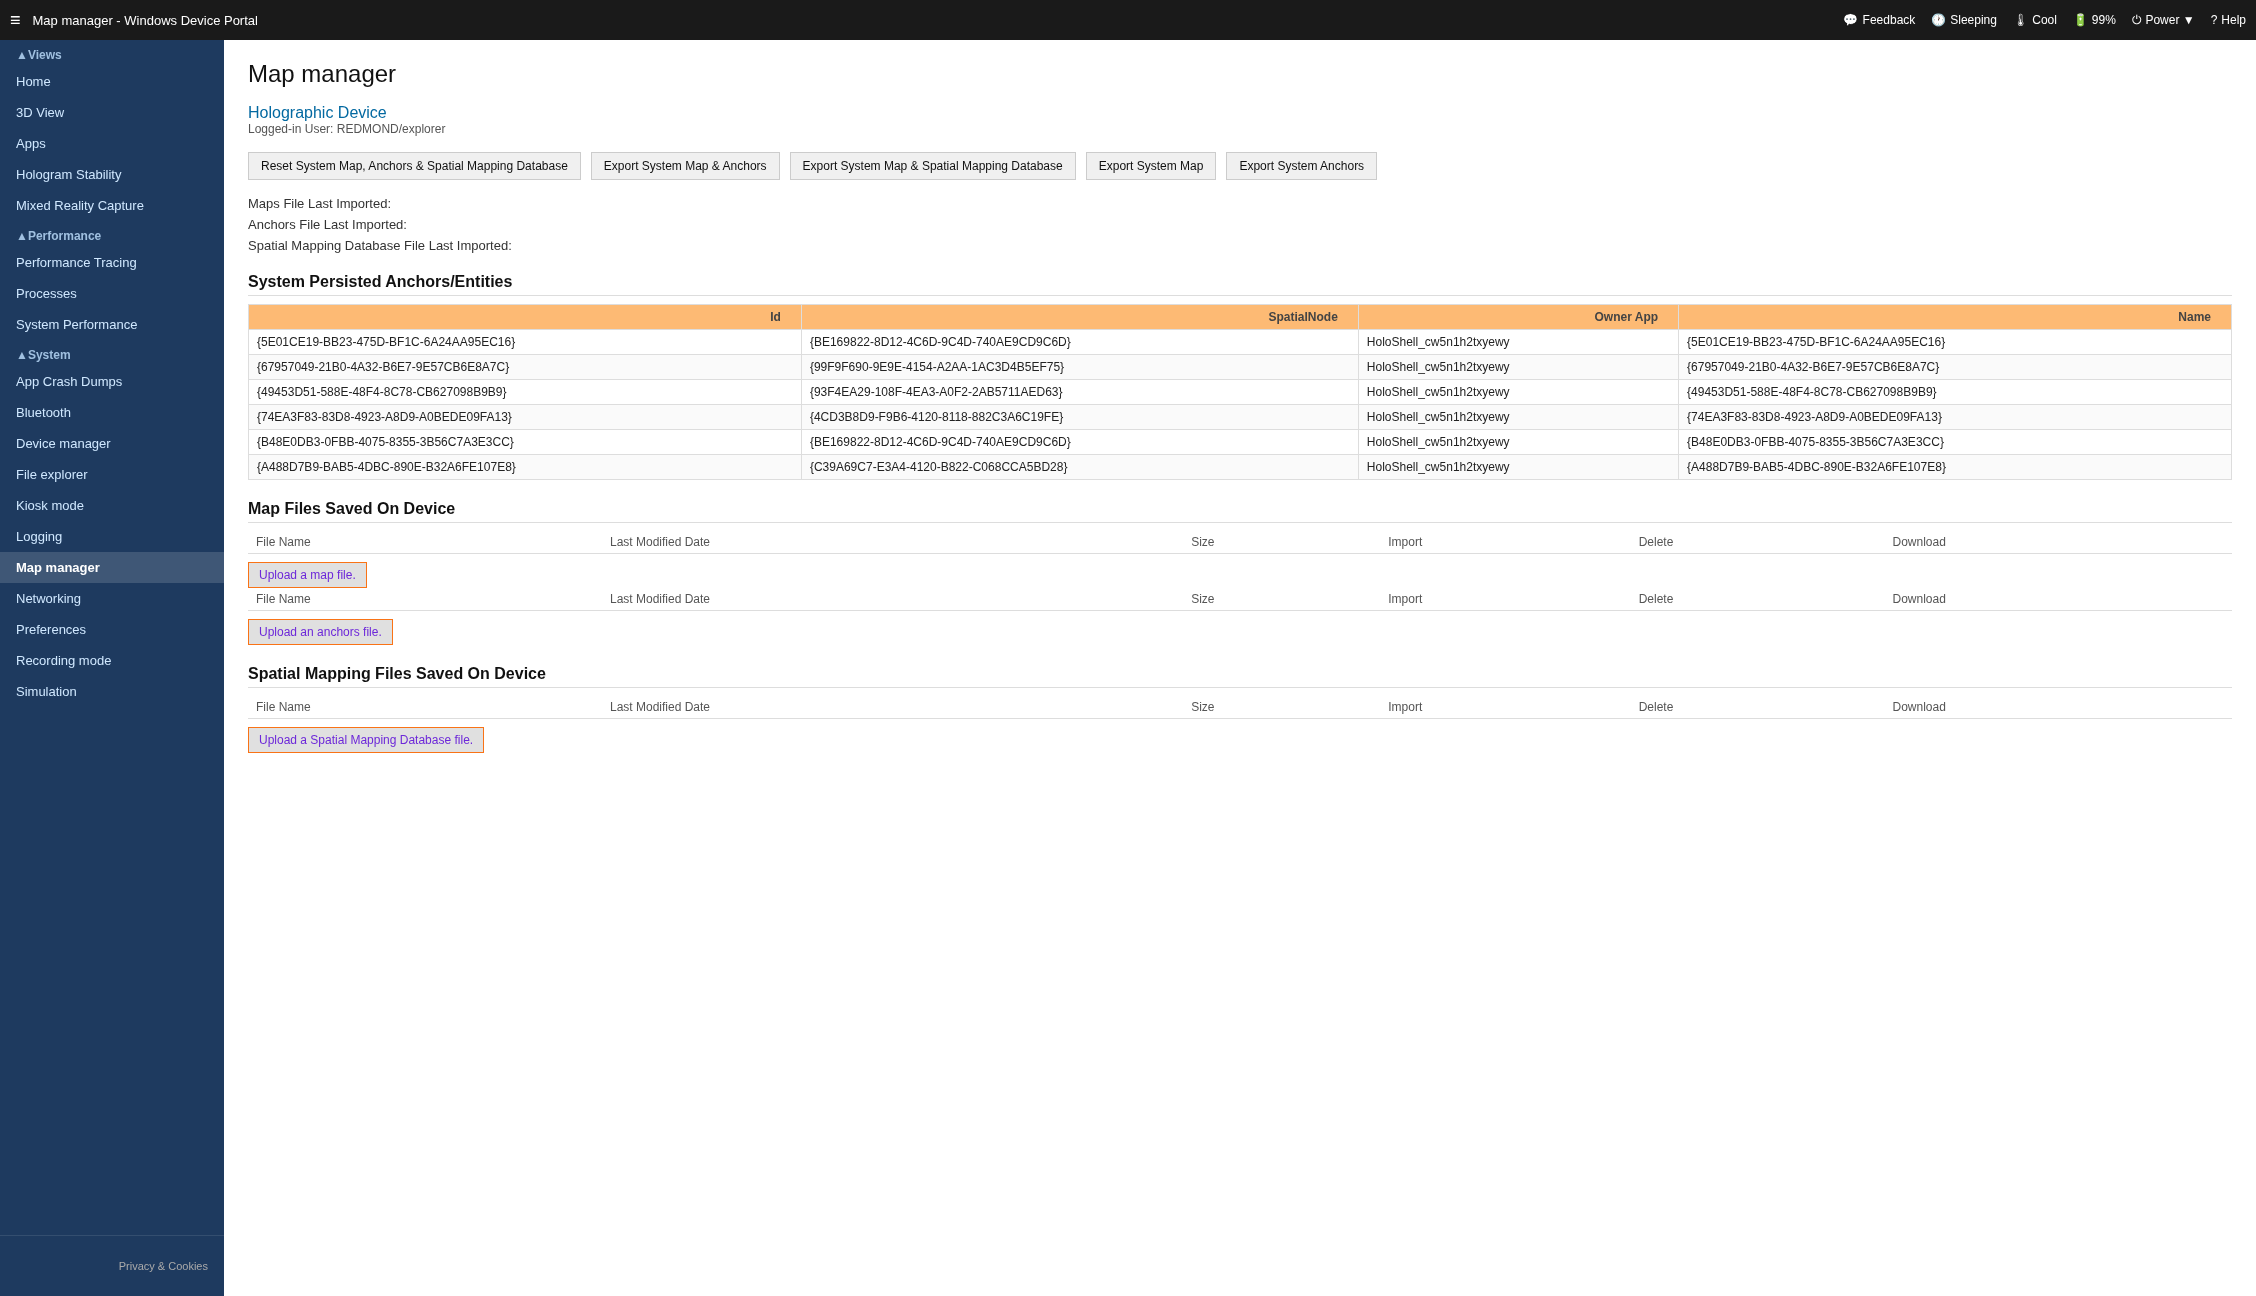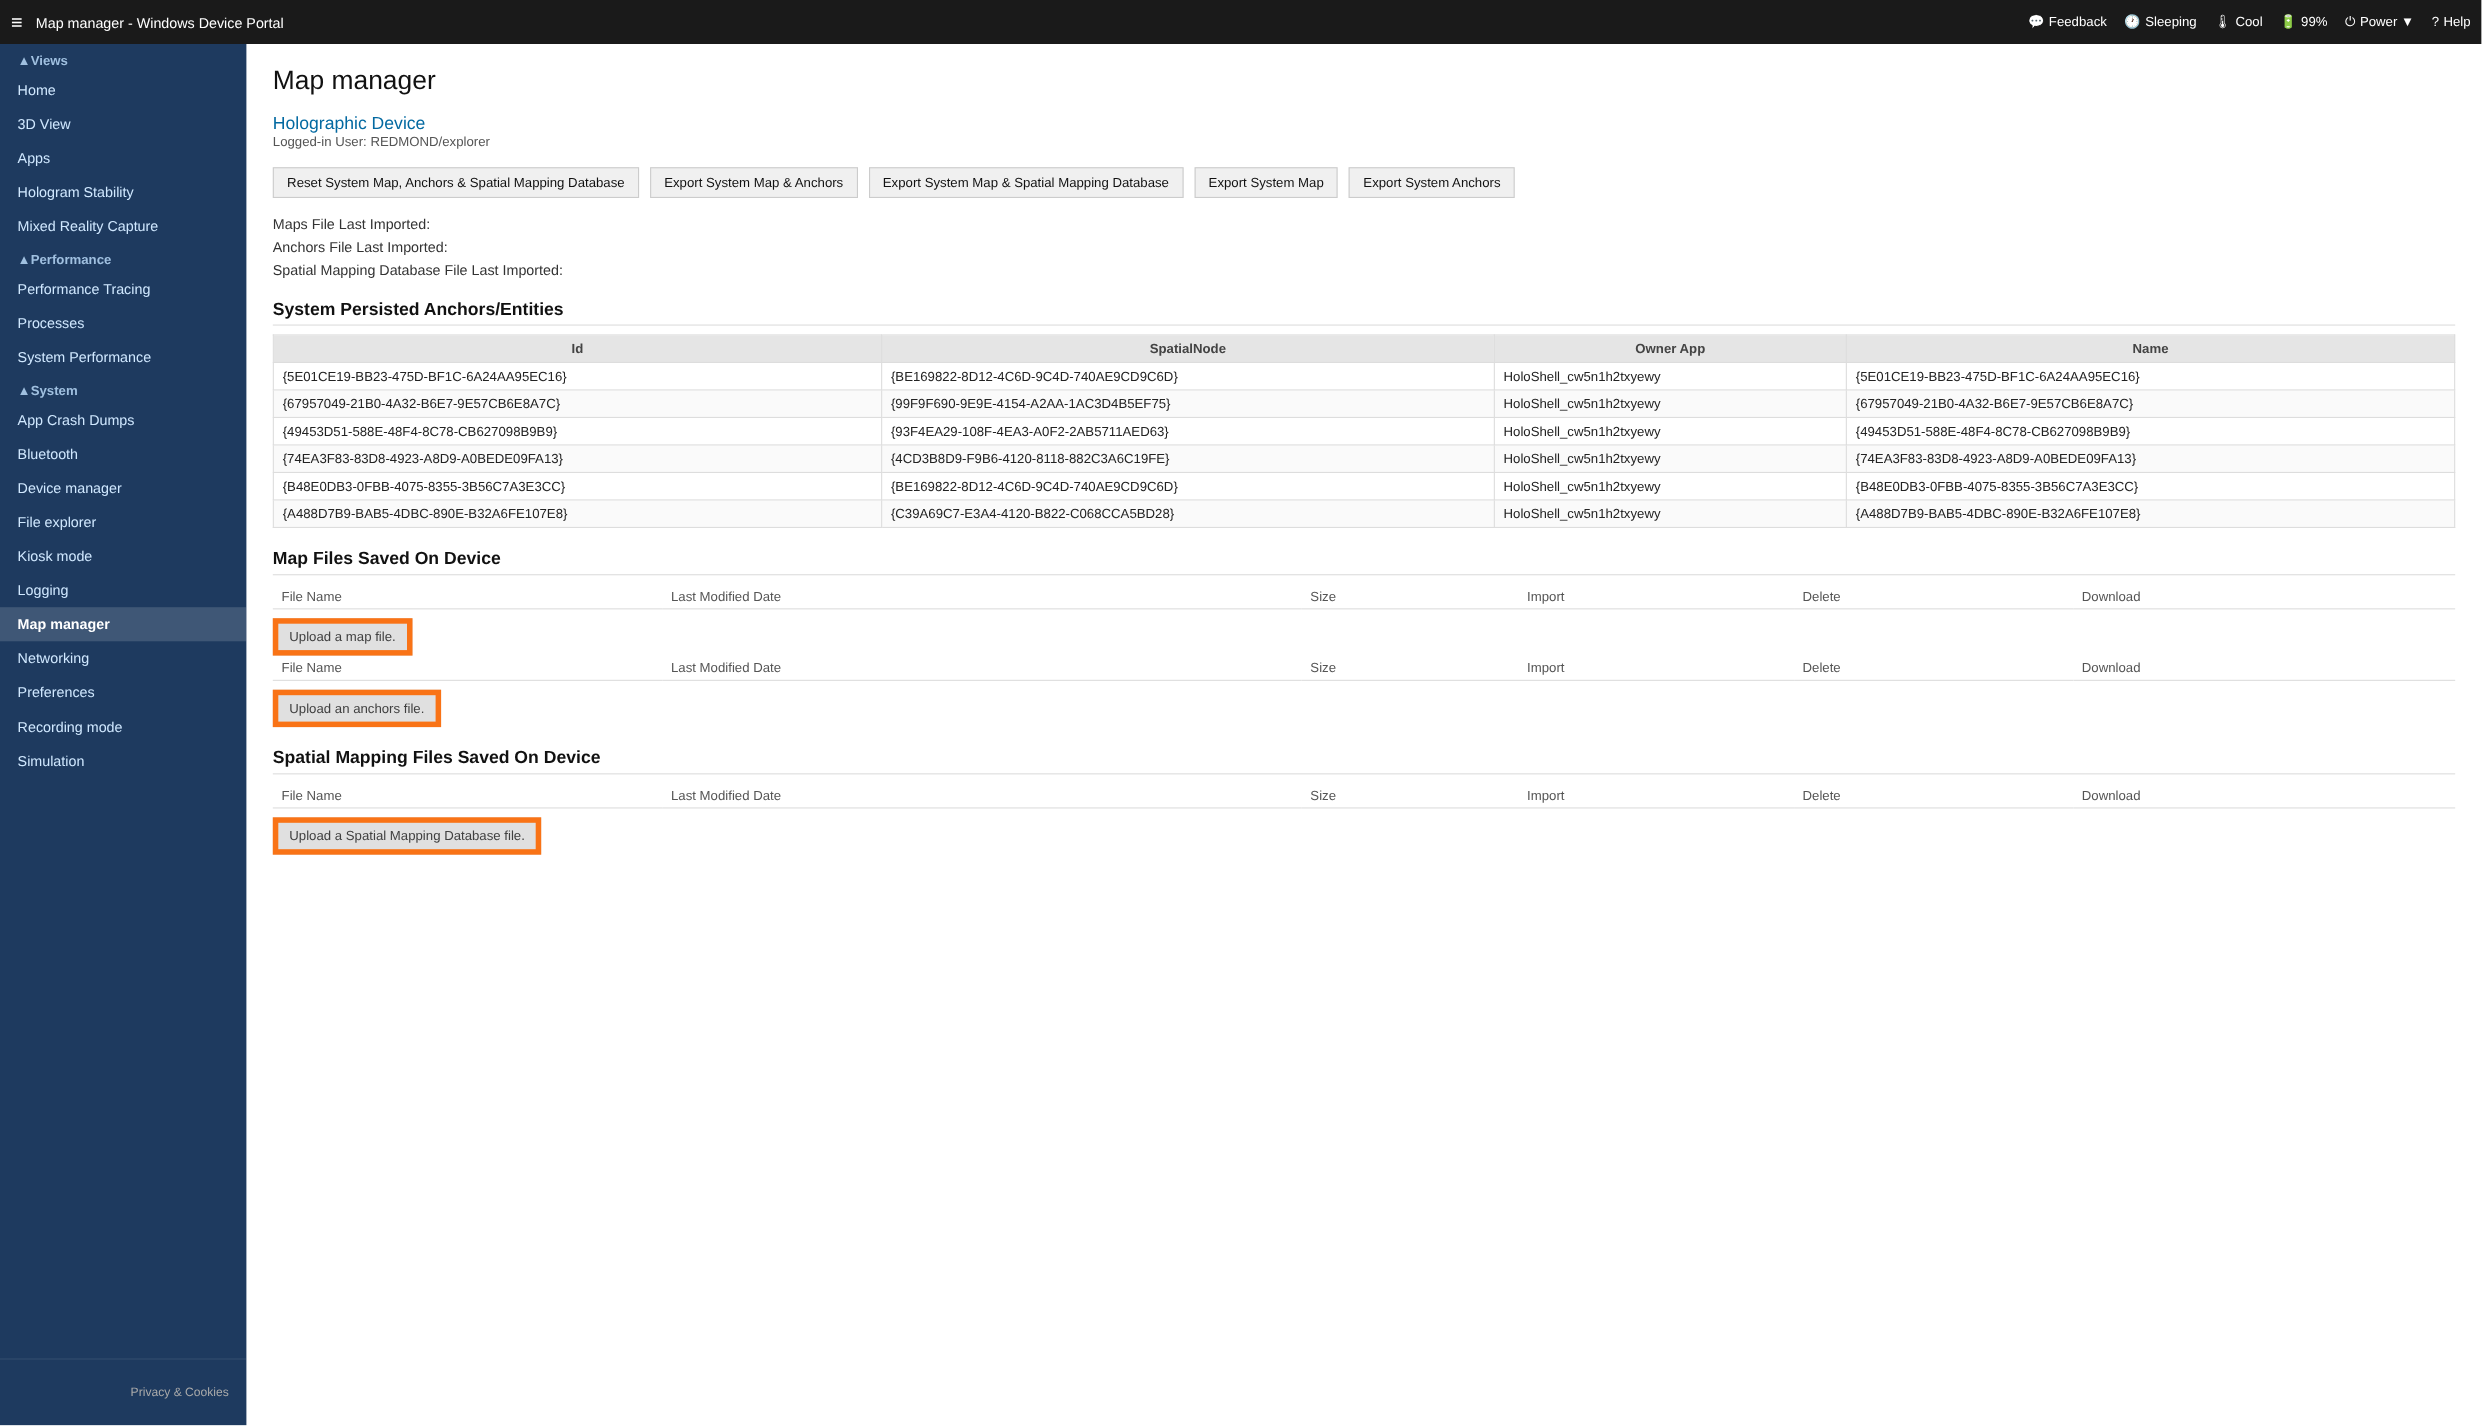--- a/index.html
+++ b/index.html
@@ -74,38 +74,38 @@
     .btn {
       background: #f0f0f0;
       border: 1px solid #ccc;
       padding: 6px 12px;
       font-size: 12px;
       cursor: pointer;
       color: #111;
     }
     .btn-upload {
       background: #e0e0e0;
-      border: 5px solid #f97316;
+      border: 1px solid #f97316;
       padding: 5px 10px;
       font-size: 12px;
       cursor: pointer;
-      color: #404040;
+      color: #6d28d9;
     }
 
     .import-info { margin-bottom: 6px; font-size: 13px; color: #333; }
 
     .section-title { font-size: 16px; font-weight: 700; margin: 20px 0 8px 0; color: #111; border-bottom: 1px solid #ddd; padding-bottom: 4px; }
 
     
     .data-table { width: 100%; border-collapse: collapse; font-size: 12px; }
     .data-table th {
-      background: #e5e5e5;
+      background: #fdba74;
       border: 1px solid #ddd;
       padding: 5px 20px;
-      text-align: center;
+      text-align: right;
       font-weight: 600;
       color: #444;
     }
     .data-table td {
       border: 1px solid #ddd;
       padding: 5px 8px;
       color: #222;
     }
     .data-table tr:nth-child(even) td { background: #fafafa; }
 

